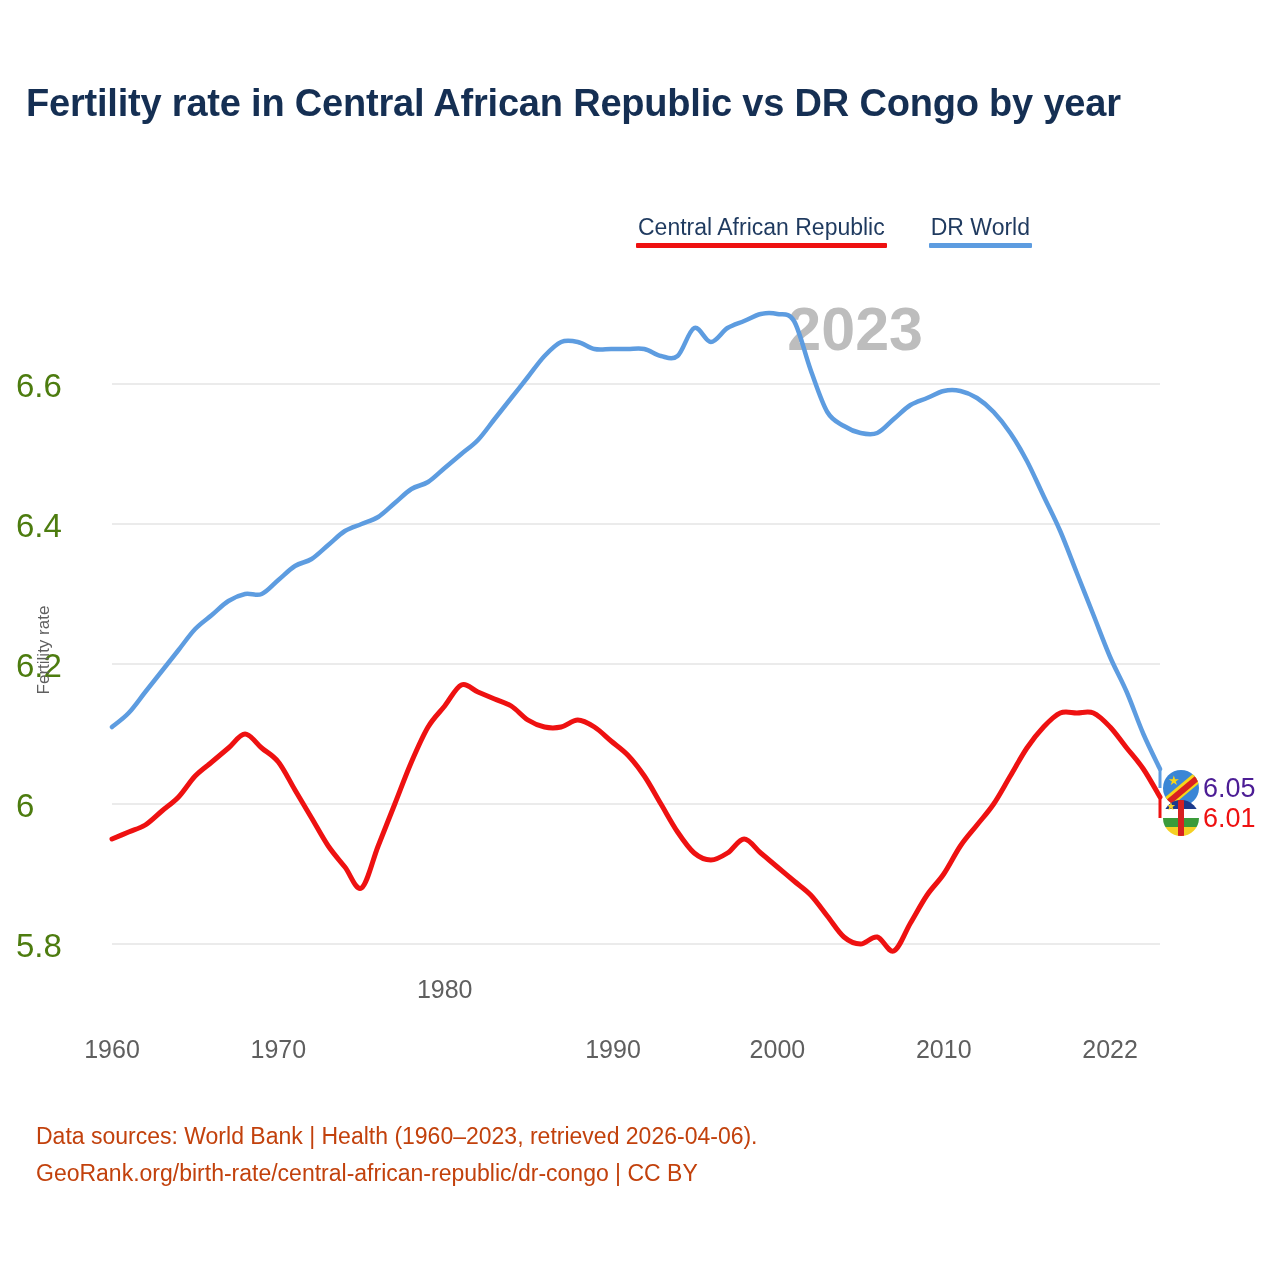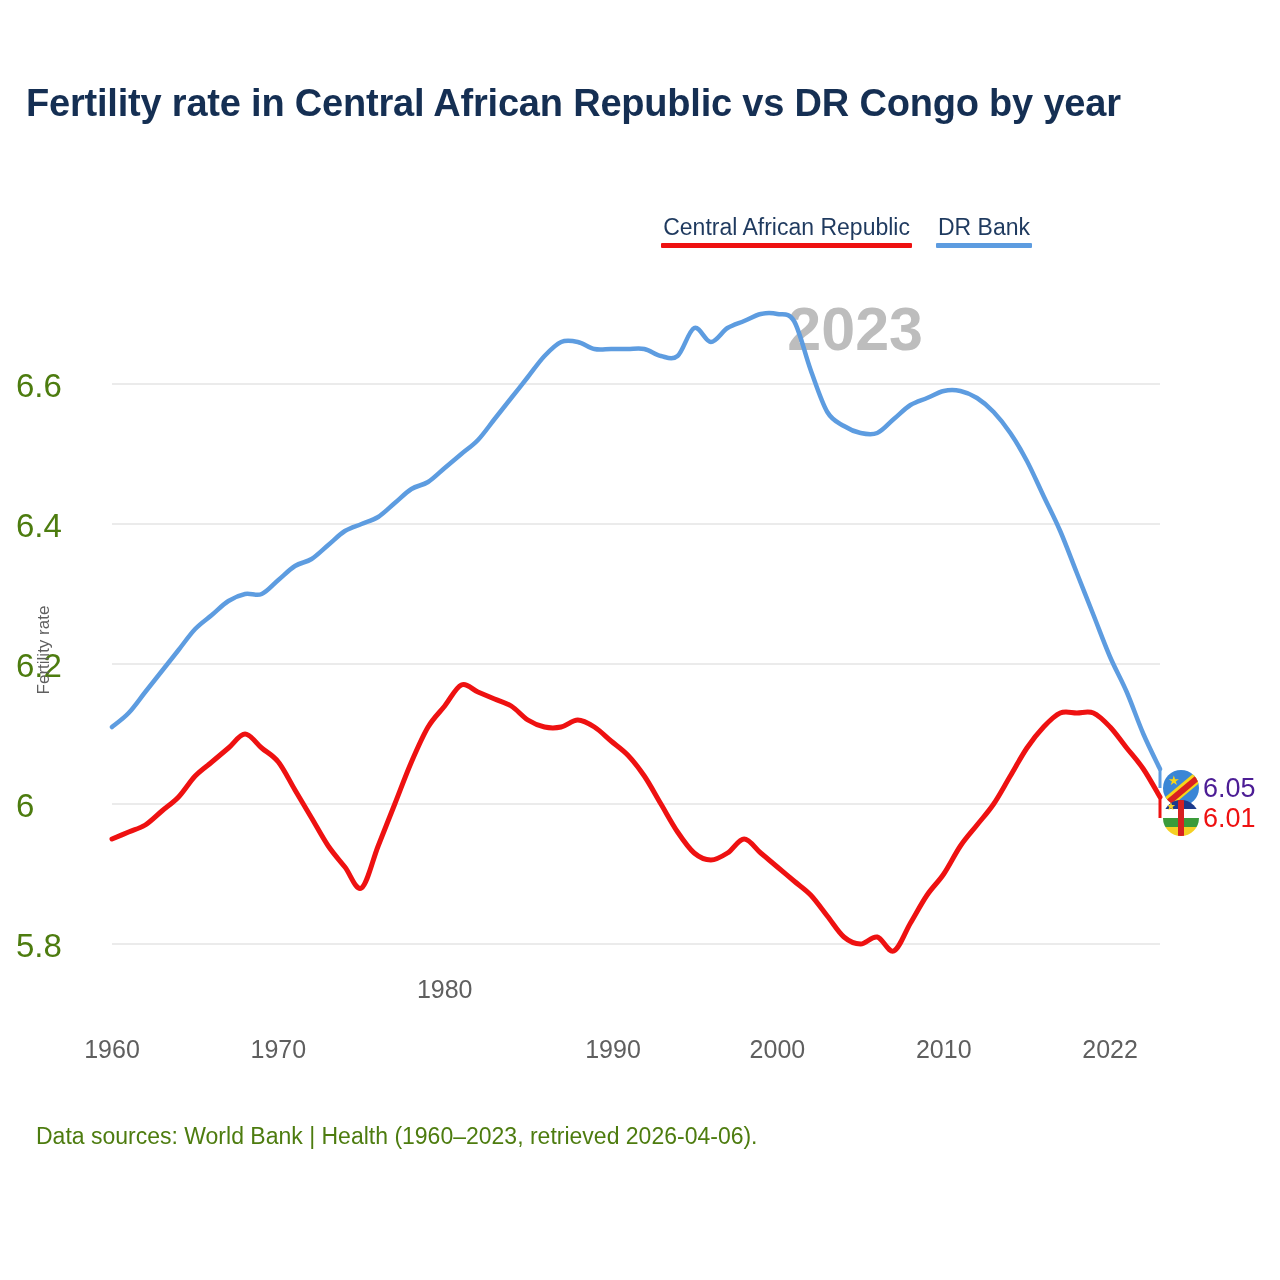--- a/index.html
+++ b/index.html
@@ -30,21 +30,21 @@
     color: #152f53;
     letter-spacing: -0.2px;
   }
   #legend {
     position: absolute;
     right: 24px;
     top: 214px;
     display: flex;
     flex-direction: row;
     align-items: flex-start;
-    gap: 24px;
+    gap: 42px;
   }
   .legend-item {
     display: flex;
     flex-direction: column;
     align-items: stretch;
     cursor: pointer;
   }
   .legend-label {
     font-size: 23px;
     color: #1f3a5f;
@@ -167,39 +167,39 @@
     top: 1px;
     color: #f5d024;
     font-size: 11px;
     line-height: 11px;
   }
   #footer {
     position: absolute;
     left: 36px;
     top: 1118px;
     font-size: 23px;
-    color: #4d7c0f;
+    color: #c2410c;
     line-height: 1.63;
   }
   #footer div { white-space: nowrap; }
 </style>
 </head>
 <body>
 
 <div id="page">
 
   <div id="chart-title">Fertility rate in Central African Republic vs DR Congo by year</div>
 
   <div id="legend">
     <div class="legend-item">
       <span class="legend-label">Central African Republic</span>
       <span class="legend-rule" style="background:#ee1111;"></span>
     </div>
     <div class="legend-item">
-      <span class="legend-label">DR Bank</span>
+      <span class="legend-label">DR World</span>
       <span class="legend-rule" style="background:#5d9ce0;"></span>
     </div>
   </div>
 
   <div id="year-watermark">2023</div>
 
   <svg id="plot" viewBox="0 0 1280 1280" width="1280" height="1280" xmlns="http://www.w3.org/2000/svg">
     <g id="gridlines">
         <line x1="112" x2="1160" y1="944" y2="944" stroke="#ebebeb" stroke-width="2"></line>
         <line x1="112" x2="1160" y1="803.9999999999998" y2="803.9999999999998" stroke="#ebebeb" stroke-width="2"></line>
@@ -252,15 +252,16 @@
       <span class="band b3"></span>
       <span class="band b4"></span>
       <span class="vstripe"></span>
       <span class="cf-star">★</span>
     </span>
     <span class="endpoint-value" style="color:#ee1111;">6.01</span>
   </div>
 
   <div id="footer">
     <div>Data sources: World Bank | Health (1960–2023, retrieved 2026-04-06).</div>
+    <div>GeoRank.org/birth-rate/central-african-republic/dr-congo | CC BY</div>
   </div>
 
 </div>
 
 </body></html>

